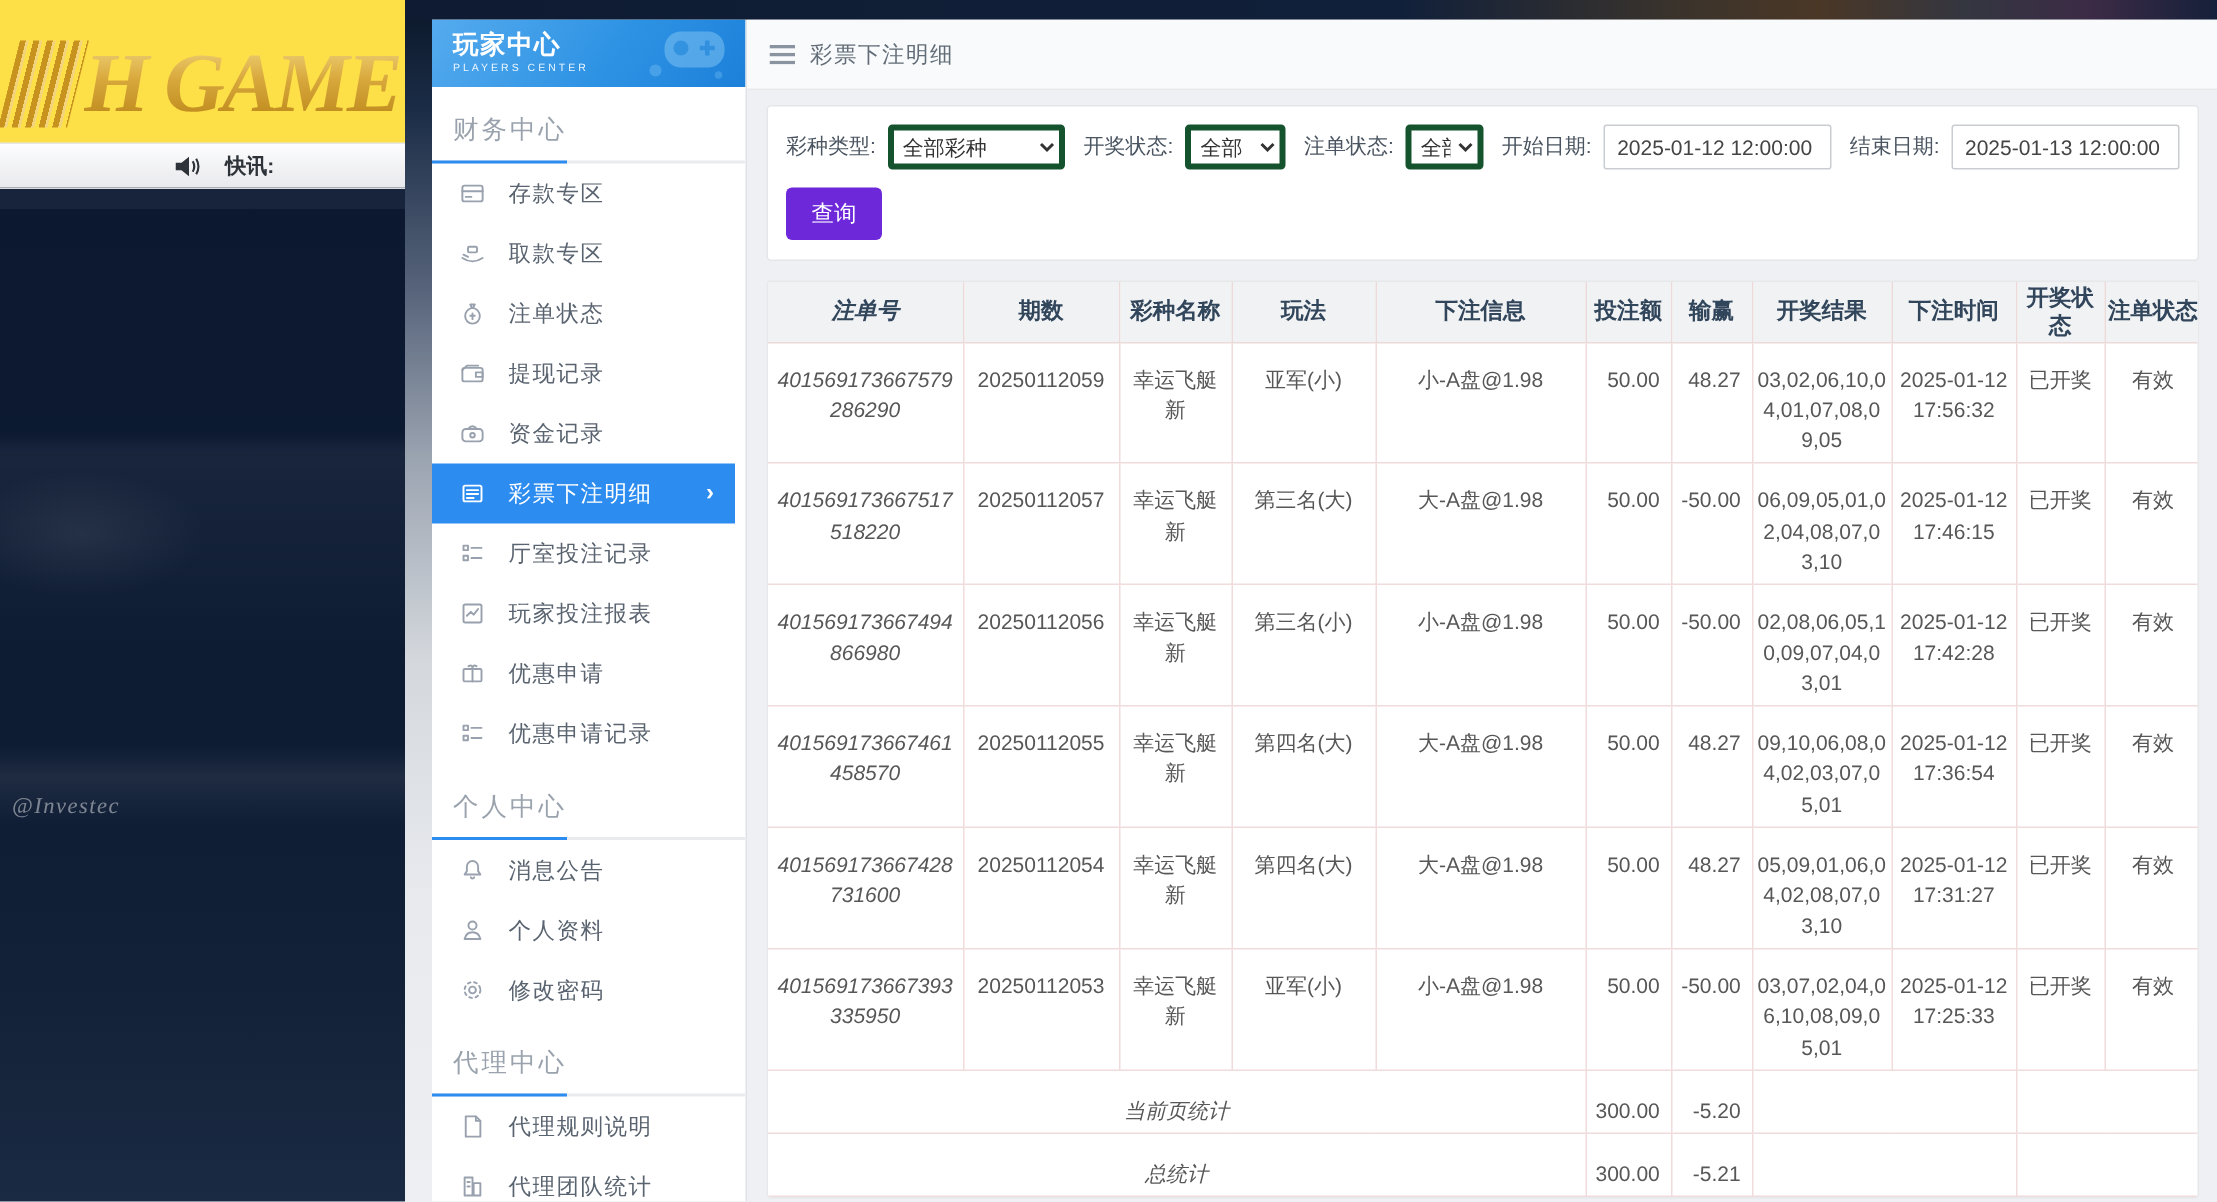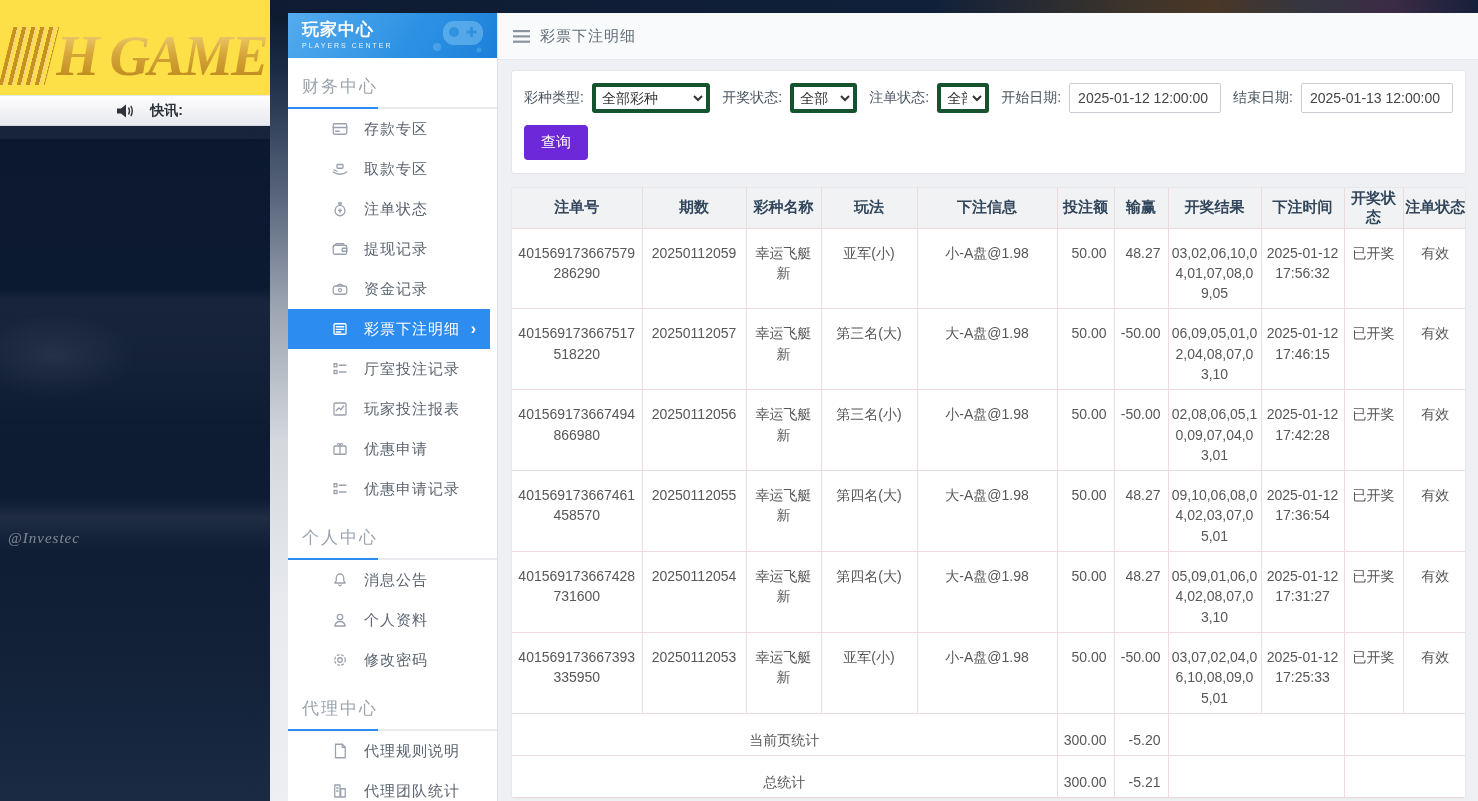--- a/index.html
+++ b/index.html
@@ -35,21 +35,21 @@
   
   .sidebar { position:absolute; left:288px; top:0; width:210px; height:801px; background:#fff; border-right:1px solid #dfe2e6; overflow:hidden; }
   .sb-header { margin-top:13px; height:45px; position:relative; overflow:hidden;
     background:linear-gradient(125deg,#55abee 0%,#2f93e4 55%,#1c80da 100%); padding:5px 0 0 14px; }
   .sb-title { color:#fff; font-size:17px; font-weight:bold; letter-spacing:1px; }
   .sb-sub { color:#eaf5fd; font-size:7px; letter-spacing:2px; margin-top:1px; }
   .sb-gamepad { position:absolute; right:10px; top:6px; opacity:.55; }
   .section-title { margin:17px 14px 0 14px; font-size:17px; color:#9aa3ad; letter-spacing:2px; }
   .section-rule { margin-top:9px; height:2px; background:#e9ebee; position:relative; }
   .section-rule i { position:absolute; left:0; top:0; width:90px; height:2px; background:#2d8cf0; }
-  .sb-item { height:40px; display:flex; align-items:center; padding-left:43px; cursor:pointer; }
+  .sb-item { height:40px; display:flex; align-items:center; padding-left:18px; cursor:pointer; }
   .sb-item .ico { width:18px; height:18px; margin-right:15px; display:flex; align-items:center; justify-content:center; color:#98a1ad; flex:0 0 18px; }
   .sb-item .lbl { font-size:15px; color:#5a6470; letter-spacing:1px; }
   .sb-item.active { background:#2d8cf0; width:202px; position:relative; }
   .sb-item.active .lbl { color:#fff; }
   .sb-item.active .ico { color:#fff; }
   .sb-item.active .chev { position:absolute; right:14px; color:#fff; font-size:16px; font-weight:bold; }
 
   
   .main { position:absolute; left:498px; top:0; right:0; height:801px; background:#eef0f4; }
   .topbar { margin-top:13px; height:47px; background:#f8fafb; border-bottom:1px solid #e7e9eb; display:flex; align-items:center; padding-left:15px; }
@@ -68,21 +68,21 @@
   .table-card { margin-top:13px; background:#fff; border:1px solid #e6e8ea; border-radius:3px; overflow:hidden; }
   table { width:100%; border-collapse:collapse; table-layout:fixed; }
   th { height:40px; background:#f1f2f4; color:#31455b; font-size:15px; font-weight:bold; border:1px solid #ecdada; padding:0 1px; overflow:hidden; }
   td { border:1px solid #f0dcdc; color:#575757; font-size:14px; text-align:center; padding:5px 3px; line-height:1.45; }
   tr.data-row { height:76px; }
   tr.data-row td { vertical-align:top; padding-top:14px; }
   td.c0, td.c7 { word-break:break-all; }
   td.c5, td.c6 { text-align:right; padding-right:7px; }
   tr.stats-row { height:38px; }
   tr.stats-row td { vertical-align:middle; padding-top:16px; }
-  th:first-child, td:first-child { border-left:none; }
+  th:first-child, td:first-child { border-left:none;font-style:italic; }
   th:last-child, td:last-child { border-right:none; }
   thead th { border-top:none; }
 </style>
 </head>
 <body>
 
 <div class="stage">
 
   <div class="top-band"></div>
 

